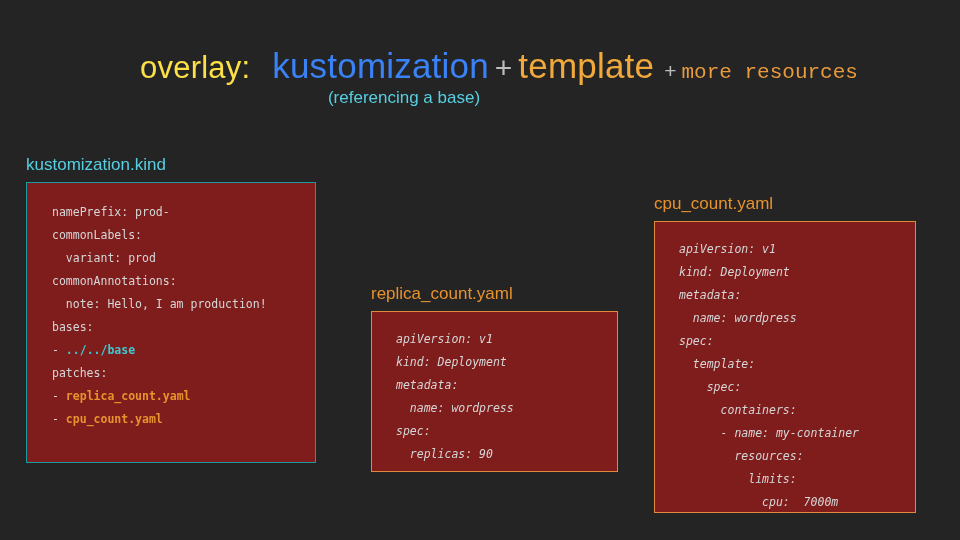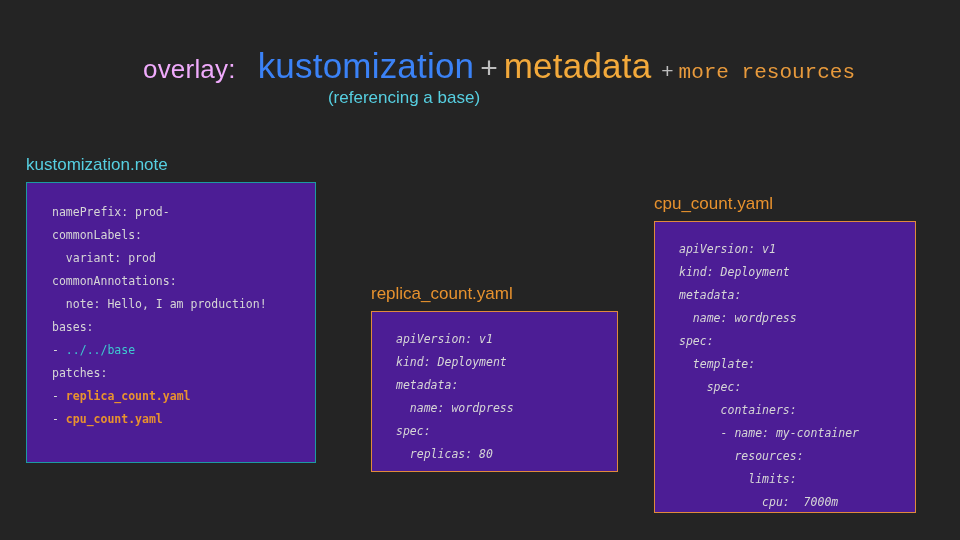--- a/index.html
+++ b/index.html
@@ -23,22 +23,22 @@
     top: 48px;
     width: 960px;
     text-align: center;
   }
   #title-line {
     display: block;
     white-space: nowrap;
     line-height: 1;
   }
   .t-overlay {
-    color: #f0abfc;
-    font-size: 26px;
+    color: #fde047;
+    font-size: 31px;
     letter-spacing: 0.2px;
     margin-left: 38px;
   }
   .t-gap { display: inline-block; width: 22px; }
   .t-kustomization {
     color: #3b82f6;
     font-size: 35px;
     letter-spacing: 0.2px;
   }
   .t-plus {
@@ -77,33 +77,33 @@
 
   
   .card { position: absolute; }
   .card-label {
     font-size: 17px;
     line-height: 1;
     margin-bottom: 9px;
     white-space: nowrap;
   }
   .card-box {
-    background: #4c1d95;
+    background: #7f1d1d;
     border-style: solid;
     border-width: 1px;
     box-sizing: border-box;
   }
   .code {
     font-family: "DejaVu Sans Mono", "Liberation Mono", monospace;
     font-size: 11.5px;
     line-height: 23px;
     color: #d6d6d6;
     white-space: pre;
   }
-  .code .tok-cyan   { color: #3ec9d0; font-weight: normal; }
+  .code .tok-cyan   { color: #3ec9d0; font-weight: bold; }
   .code .tok-orange { color: #e8922e; font-weight: bold; }
   .code .tok-dash   { color: #d6d6d6; }
 
   
   .theme-cyan .card-label { color: #56cfe1; }
   .theme-cyan .card-box   { border-color: #1d9aa0; }
   
   .theme-orange .card-label { color: #e8922e; }
   .theme-orange .card-box   { border-color: #e08a3c; font-style: italic; }
 
@@ -115,39 +115,39 @@
   #card-replica .card-box { width: 247px; height: 161px; padding: 16px 0 0 24px; }
 
   #card-cpu { left: 654px; top: 195px; }
   #card-cpu .card-box { width: 262px; height: 292px; padding: 16px 0 0 24px; }
 </style>
 </head>
 <body>
 
 <div id="title-block">
   <span id="title-line">
-    <span class="t-overlay">overlay:</span><span class="t-gap"></span><span class="t-kustomization">kustomization</span><span class="t-plus">+</span><span class="t-patches">metadata</span><span class="t-plus-small">+</span><span class="t-more">more resources</span>
+    <span class="t-overlay">overlay:</span><span class="t-gap"></span><span class="t-kustomization">kustomization</span><span class="t-plus">+</span><span class="t-patches">template</span><span class="t-plus-small">+</span><span class="t-more">more resources</span>
   </span>
 </div>
 
 <div id="subtitle">
   <span id="subtitle-text">(referencing a base)</span>
 </div>
 
 <div class="card theme-cyan" id="card-kustomization">
-  <div class="card-label">kustomization.note</div>
+  <div class="card-label">kustomization.kind</div>
   <div class="card-box">
     <div class="code"><div><span>namePrefix: prod-</span></div><div><span>commonLabels:</span></div><div><span>  variant: prod</span></div><div><span>commonAnnotations:</span></div><div><span>  note: Hello, I am production!</span></div><div><span>bases:</span></div><div><span class="tok-dash">- </span><span class="tok-cyan">../../base</span></div><div><span>patches:</span></div><div><span class="tok-dash">- </span><span class="tok-orange">replica_count.yaml</span></div><div><span class="tok-dash">- </span><span class="tok-orange">cpu_count.yaml</span></div></div>
   </div>
 </div>
 
 <div class="card theme-orange" id="card-replica">
   <div class="card-label">replica_count.yaml</div>
   <div class="card-box">
-    <div class="code"><div><span>apiVersion: v1</span></div><div><span>kind: Deployment</span></div><div><span>metadata:</span></div><div><span>  name: wordpress</span></div><div><span>spec:</span></div><div><span>  replicas: 80</span></div></div>
+    <div class="code"><div><span>apiVersion: v1</span></div><div><span>kind: Deployment</span></div><div><span>metadata:</span></div><div><span>  name: wordpress</span></div><div><span>spec:</span></div><div><span>  replicas: 90</span></div></div>
   </div>
 </div>
 
 <div class="card theme-orange" id="card-cpu">
   <div class="card-label">cpu_count.yaml</div>
   <div class="card-box">
     <div class="code"><div><span>apiVersion: v1</span></div><div><span>kind: Deployment</span></div><div><span>metadata:</span></div><div><span>  name: wordpress</span></div><div><span>spec:</span></div><div><span>  template:</span></div><div><span>    spec:</span></div><div><span>      containers:</span></div><div><span>      - name: my-container</span></div><div><span>        resources:</span></div><div><span>          limits:</span></div><div><span>            cpu:  7000m</span></div></div>
   </div>
 </div>
 

